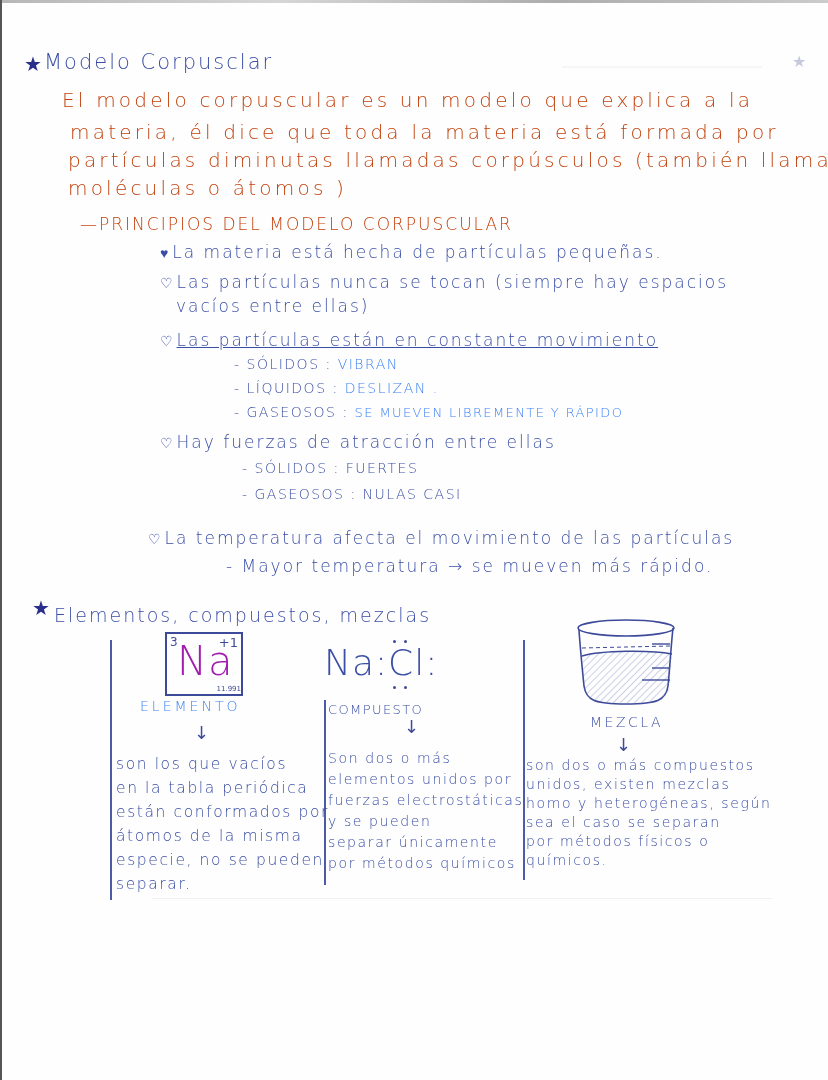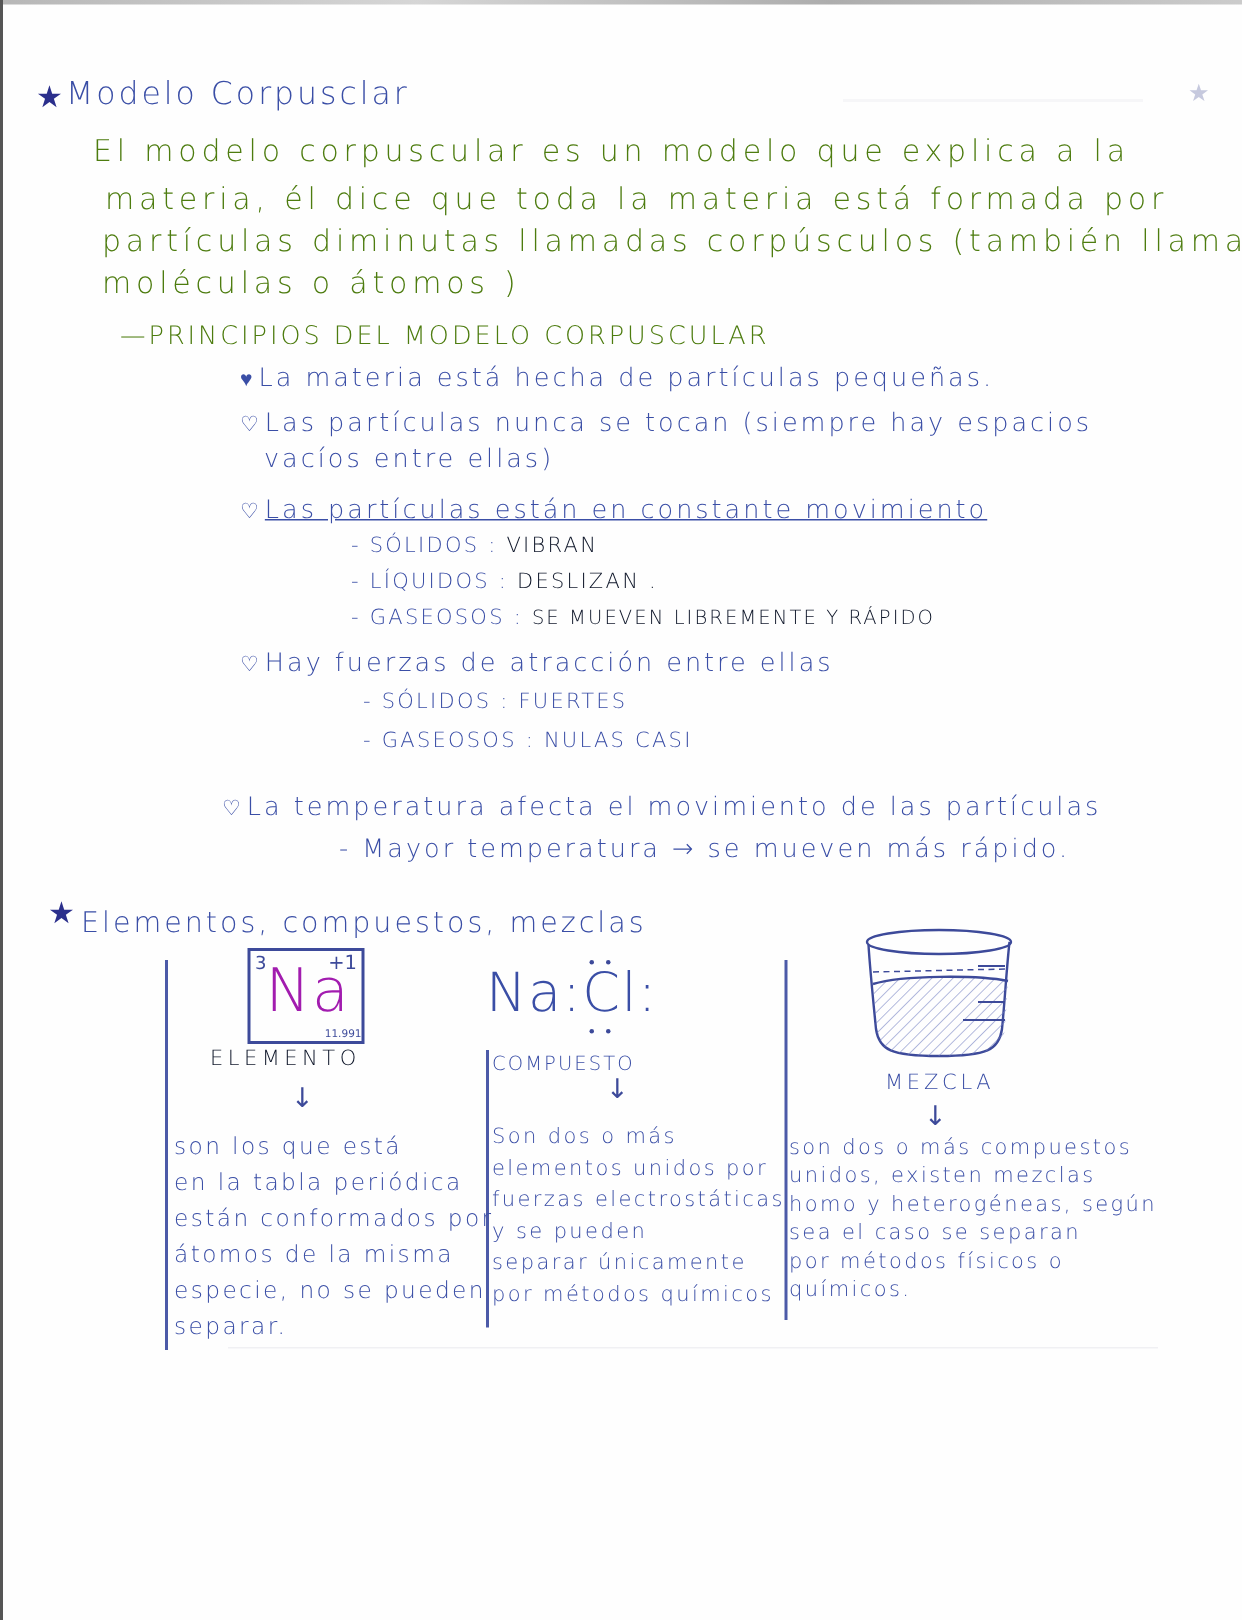--- a/index.html
+++ b/index.html
@@ -3,23 +3,23 @@
 <meta charset="utf-8">
 <style>
   html, body { margin: 0; padding: 0; }
   body {
     width: 828px; height: 1080px; background: #fdfdfd; position: relative; overflow: hidden;
     font-family: "DejaVu Sans", sans-serif;
   }
   .page { position: absolute; inset: 0; background: #fefefe; border-left: 2px solid #555; }
   .topline { position: absolute; left: 0; top: 0; width: 828px; height: 3px; background: linear-gradient(90deg,#888,#bbb,#777,#aaa); opacity: .6; }
   .hand { position: absolute; white-space: nowrap; color: #3d4fa8; font-family: "DejaVu Sans", sans-serif; font-weight: 300; letter-spacing: 1.5px; }
-  .ink-dark { color: #4d7c0f; }
+  .ink-dark { color: #c2410c; }
   .ink-blue { color: #3a4ea6; }
-  .ink-light { color: #0f172a; }
+  .ink-light { color: #3b82f6; }
   .title { font-size: 21px; letter-spacing: 2px; }
   .para { font-size: 20px; letter-spacing: 3.2px; }
   .sub { font-size: 17px; letter-spacing: 2px; }
   .small { font-size: 14px; letter-spacing: 1.5px; }
   .tiny { font-size: 13px; letter-spacing: 1.4px; }
   .star { position: absolute; color: #2b2f8c; font-size: 20px; }
   .heart { display: inline-block; margin-right: 2px; font-size: 14px; }
   .vline { position: absolute; width: 1.5px; background: #4c5aa8; }
   .col-text { position: absolute; color: #3a4ea6; font-size: 15.5px; line-height: 24px; letter-spacing: 1.6px; font-family: "DejaVu Sans", sans-serif; font-weight: 300; }
   .col-text div { white-space: nowrap; }
@@ -129,21 +129,21 @@
     <path d="M10 40 C30 34 80 34 100 38" fill="none" stroke="#3d4a9a" stroke-width="1.6"></path>
     <path d="M10 32 L98 30" fill="none" stroke="#3d4a9a" stroke-width="1" stroke-dasharray="4 3"></path>
     <line x1="80" y1="28" x2="98" y2="28" stroke="#3d4a9a" stroke-width="1.4"></line>
     <line x1="80" y1="52" x2="98" y2="52" stroke="#3d4a9a" stroke-width="1.4"></line>
     <line x1="70" y1="64" x2="98" y2="64" stroke="#3d4a9a" stroke-width="1.4"></line>
   </svg>
   <div class="hand small ink-blue" style="left:588px;top:714px;letter-spacing:2.5px;">MEZCLA</div>
   <div class="arrow" style="left:614px;top:734px;">↓</div>
 
   <div class="col-text" style="left:114px;top:752px;">
-    <div>son los que está</div>
+    <div>son los que vacíos</div>
     <div>en la tabla periódica</div>
     <div>están conformados por</div>
     <div>átomos de la misma</div>
     <div>especie, no se pueden</div>
     <div>separar.</div>
   </div>
 
   <div class="col-text" style="left:326px;top:748px;font-size:14px;line-height:21px;">
     <div>Son dos o más</div>
     <div>elementos unidos por</div>

